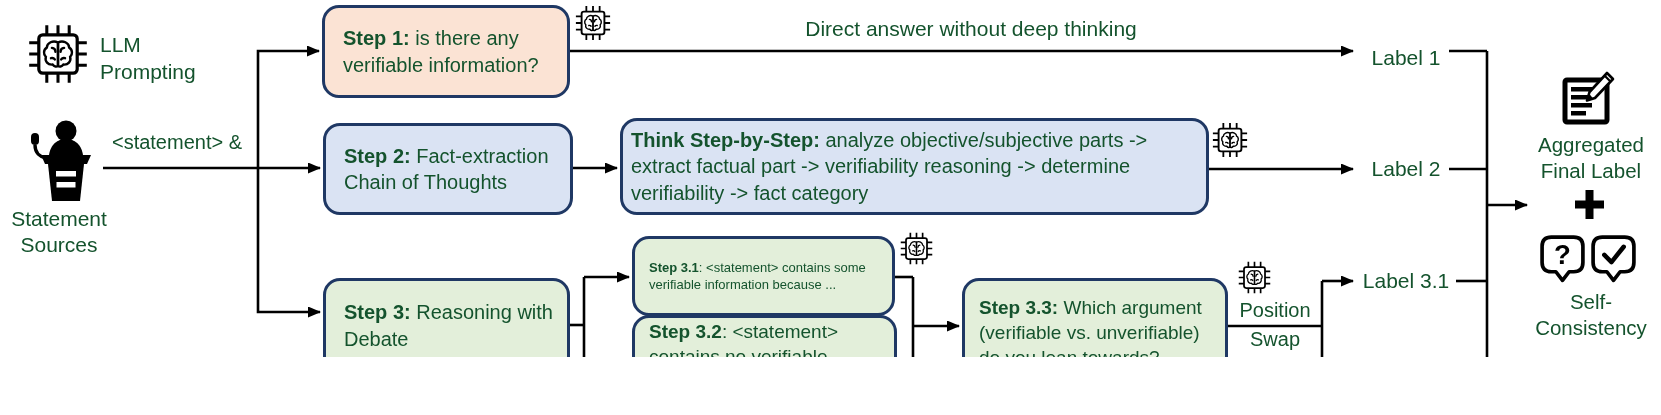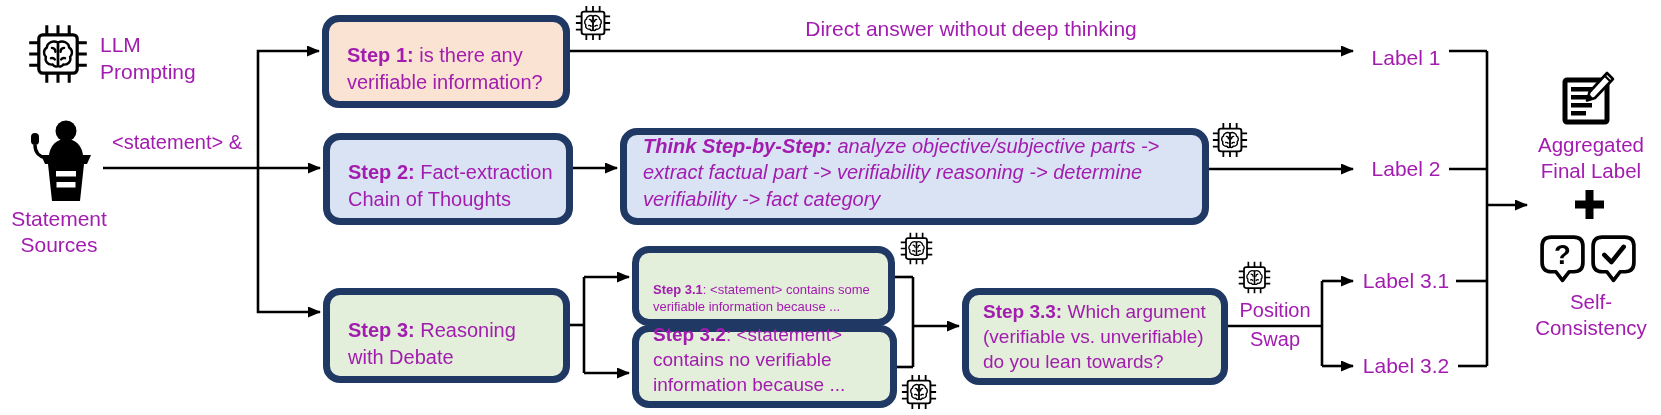--- a/index.html
+++ b/index.html
@@ -1,27 +1,27 @@
 <!DOCTYPE html>
 <html><head>
 <meta charset="utf-8">
 <style>
   html,body{margin:0;padding:0;background:#fff;}
   #canvas{
-    position:relative;width:1661px;height:415px;background:#ffffff;
-    font-family:"Liberation Sans",sans-serif;color:#a21caf;overflow:hidden;
+    position:relative;width:1661px;height:357px;background:#ffffff;
+    font-family:"Liberation Sans",sans-serif;color:#14532d;overflow:hidden;
   }
   svg.connectors{position:absolute;left:0;top:0;width:1661px;height:415px;}
   svg.connectors path{stroke:#000;stroke-width:2.6;fill:none;}
   .node{
     position:absolute;box-sizing:border-box;
-    border:7px solid #404040;border-radius:17px;
-    display:flex;align-items:flex-end;
+    border:3px solid #404040;border-radius:17px;
+    display:flex;align-items:center;
     padding:6px 12px 6px 18px;
-    font-size:20px;line-height:1.32;margin-top:10px;
+    font-size:20px;line-height:1.32;
   }
   .node b{font-weight:bold;}
   .n-orange{background:#fbe3d4;}
   .n-blue{background:#dae3f3;}
   .n-green{background:#e3efda;}
   .txt{position:absolute;white-space:pre-line;}
   .ctr{text-align:center;}
   .lbl{position:absolute;font-size:21px;line-height:24px;text-align:center;width:100px;}
   .icon{position:absolute;}
 </style>
@@ -101,21 +101,21 @@
   <div class="txt ctr" style="left:100px;top:131px;width:154px;font-size:20px">&lt;statement&gt; &amp;</div>
 
   <div class="node n-orange" style="left: 322px; top: 5px; width: 248px; height: 93px; background-color: rgb(251, 227, 212); border-color: rgb(31, 56, 100);">
     <div><b>Step 1:</b><span> is there any verifiable information?</span></div>
   </div>
 
   <div class="node n-blue" style="left: 323px; top: 123px; width: 250px; height: 92px; background-color: rgb(218, 227, 243); border-color: rgb(31, 56, 100);">
     <div><b>Step 2:</b><span> Fact-extraction Chain of Thoughts</span></div>
   </div>
 
-  <div class="node n-blue" style="left: 620px; top: 118px; width: 589px; height: 97px; padding-left: 16px; background-color: rgb(218, 227, 243); border-color: rgb(31, 56, 100); font-style: italic;">
+  <div class="node n-blue" style="left: 620px; top: 118px; width: 589px; height: 97px; padding-left: 8px; background-color: rgb(218, 227, 243); border-color: rgb(31, 56, 100);">
     <div><b>Think Step-by-Step:</b><span> analyze objective/subjective parts -&gt; extract factual part -&gt; verifiability reasoning -&gt; determine verifiability -&gt; fact category</span></div>
   </div>
 
   <div class="node n-green" style="left: 323px; top: 278px; width: 247px; height: 95px; background-color: rgb(227, 239, 218); border-color: rgb(31, 56, 100);">
     <div><b>Step 3:</b><span> Reasoning with Debate</span></div>
   </div>
 
   <div class="node n-green" style="left: 632px; top: 236px; width: 263px; height: 80px; font-size: 13px; padding: 4px 10px 4px 14px; background-color: rgb(227, 239, 218); border-color: rgb(31, 56, 100);">
     <div><b>Step 3.1</b><span>: &lt;statement&gt; contains some verifiable information because ...</span></div>
   </div>

